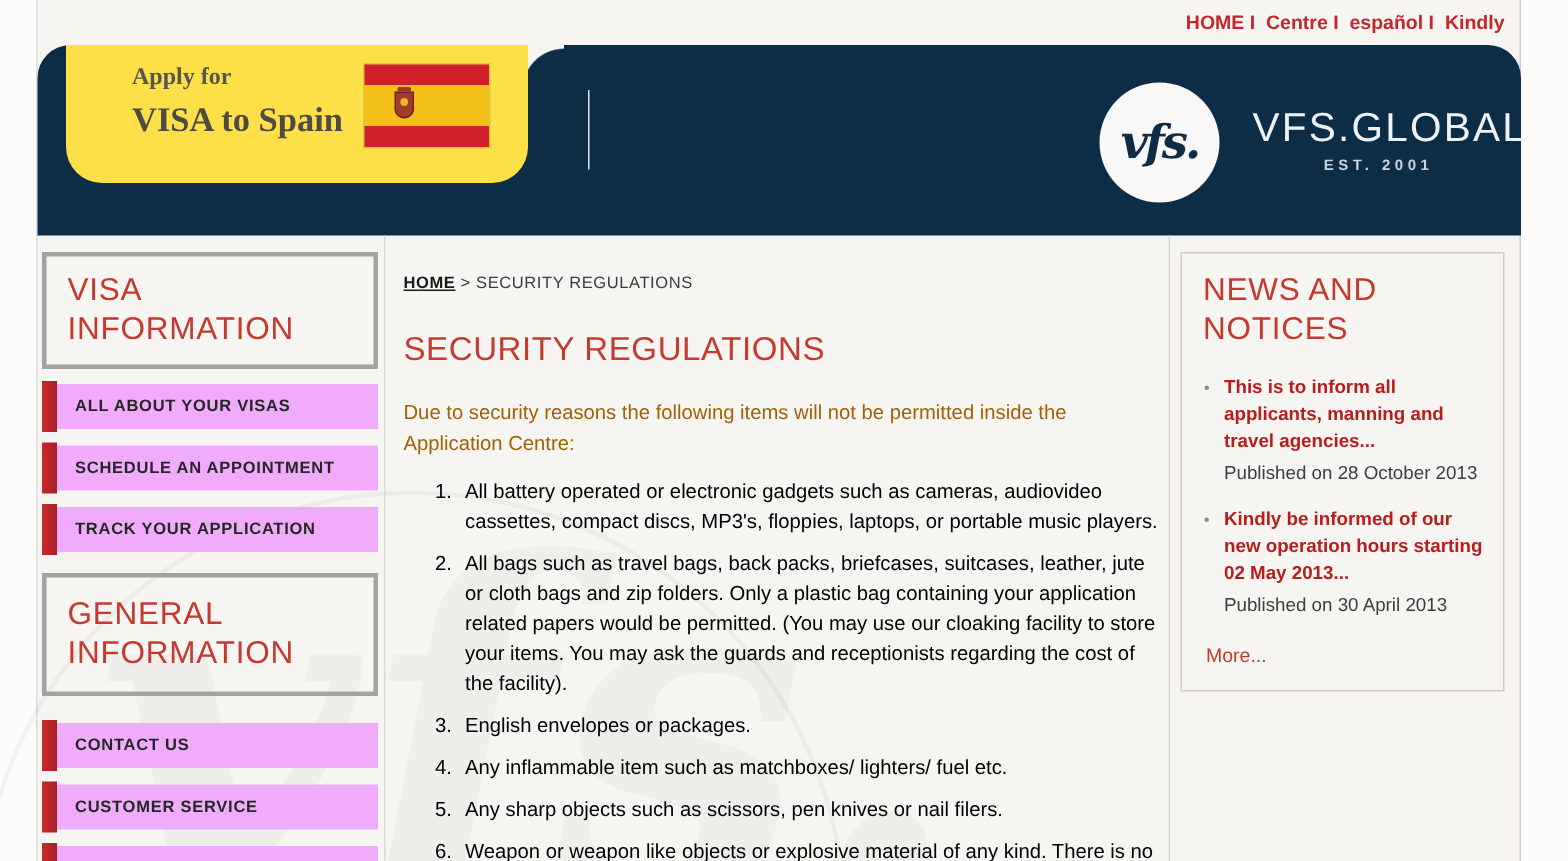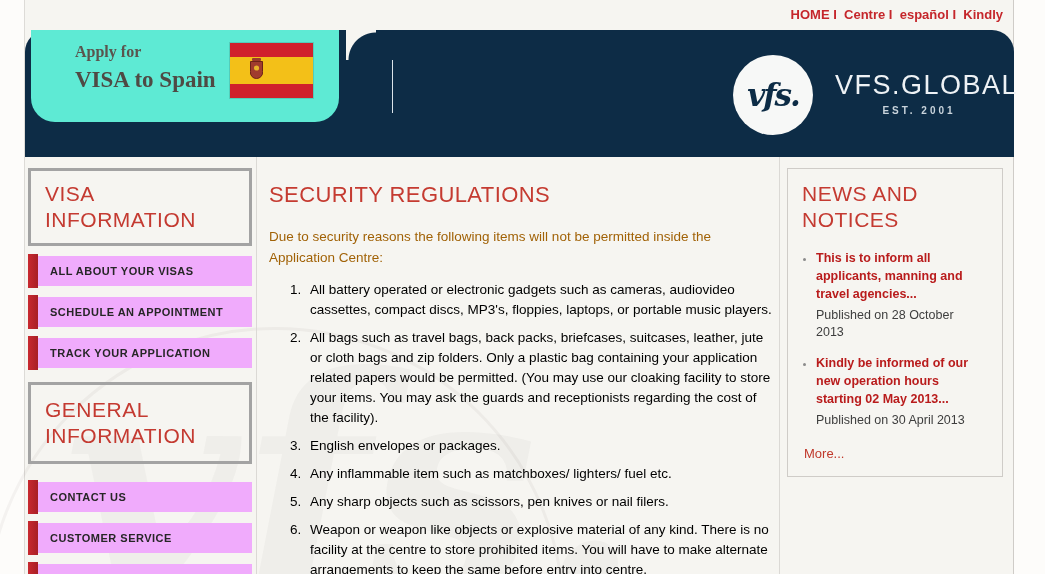--- a/index.html
+++ b/index.html
@@ -18,22 +18,22 @@
   
   .topbar { height:30px; text-align:right; padding:7px 10px 0 0; font-size:13px; font-weight:bold; }
   .toplink { color:#c5262b; text-decoration:none; cursor:pointer; }
   .topsep  { color:#c5262b; white-space:pre; }
   
   .navband {
     position:absolute; left:0; top:30px; width:989px; height:127px;
     background:#0d2c46; border-radius:22px 22px 0 0;
   }
   .white-tab {
-    position:absolute; left:6px; top:0; width:308px; height:92px;
-    background:#5eead4; border-radius:0 0 24px 24px;
+    position:absolute; left:19px; top:0; width:308px; height:92px;
+    background:#fde047; border-radius:0 0 24px 24px;
   }
   .corner-notch {
     position:absolute; left:321px; top:0; width:30px; height:30px;
     background:radial-gradient(circle at 100% 100%, rgba(0,0,0,0) 27px, #f6f5f1 28px);
   }
   .apply-l1 { position:absolute; left:44px; top:13px; font-family:"Liberation Serif", serif; font-weight:bold; font-size:16px; color:#5a544e; }
   .apply-l2 { position:absolute; left:44px; top:37px; font-family:"Liberation Serif", serif; font-weight:bold; font-size:23px; color:#4f4a44; }
   .flag { position:absolute; left:199px; top:13px; width:83px; height:55px;
     background:linear-gradient(to bottom, #d0202c 0 25%, #f3c018 25% 75%, #d0202c 75% 100%);
     box-shadow:0 0 0 1px rgba(0,0,0,0.12);
@@ -77,21 +77,21 @@
     padding:0 18px 0 12px; background:transparent;
   }
   .breadcrumb { margin-top:26px; font-size:11px; letter-spacing:0.4px; color:#3c3c3c; }
   .bc-home { font-weight:bold; color:#1a1a1a; text-decoration:underline; cursor:pointer; }
   .page-title { margin-top:25px; font-size:22px; color:#c53b31; letter-spacing:0.4px; font-weight:normal; }
   .intro { margin-top:18px; font-size:13.5px; color:#a16207; line-height:21px; width:488px; }
   ol.rules { margin-top:12px; padding-left:36px; }
   ol.rules li { font-size:13.5px; color:#000000; line-height:20px; margin-bottom:8px; padding-left:5px; width:470px; }
   
   .news { position:absolute; left:762px; top:11px; width:216px; z-index:1; }
-  .news-box { border:1px solid #cfccc8; padding:12px 29px 14px 14px; min-height:265px; }
+  .news-box { border:1px solid #cfccc8; padding:12px 12px 14px 14px; min-height:265px; }
   .news-title { font-size:21px; color:#c43a31; letter-spacing:0.5px; line-height:26px; font-weight:normal; }
   ul.news-list { margin-top:16px; padding-left:14px; list-style:disc; }
   ul.news-list li { margin-bottom:13px; }
   ul.news-list li::marker { color:#8b8b8b; font-size:11px; }
   .news-headline { font-size:12.5px; font-weight:bold; color:#b91c1c; line-height:18px; cursor:pointer; }
   .news-published { margin-top:4px; font-size:12.5px; color:#3e3e3e; line-height:17px; }
   .news-more { display:inline-block; margin-top:4px; margin-left:2px; font-size:13px; color:#c0392b; cursor:pointer;text-align:center; }
 </style>
 </head>
 <body>
@@ -169,20 +169,25 @@
 
           <div class="menu-item">
             <span class="menu-bar"></span>
             <span class="menu-label">ADDITIONAL SERVICES</span>
           </div>
         </div>
 
     </div>
 
     <div class="main">
+      <div class="breadcrumb">
+        <a class="bc-home">HOME</a>
+        <span>&gt;</span>
+        <span>SECURITY REGULATIONS</span>
+      </div>
       <h1 class="page-title">SECURITY REGULATIONS</h1>
       <p class="intro">Due to security reasons the following items will not be permitted inside the Application Centre:</p>
       <ol class="rules">
 
           <li>All battery operated or electronic gadgets such as cameras, audiovideo cassettes, compact discs, MP3's, floppies, laptops, or portable music players.</li>
 
           <li>All bags such as travel bags, back packs, briefcases, suitcases, leather, jute or cloth bags and zip folders. Only a plastic bag containing your application related papers would be permitted. (You may use our cloaking facility to store your items. You may ask the guards and receptionists regarding the cost of the facility).</li>
 
           <li>English envelopes or packages.</li>
 

